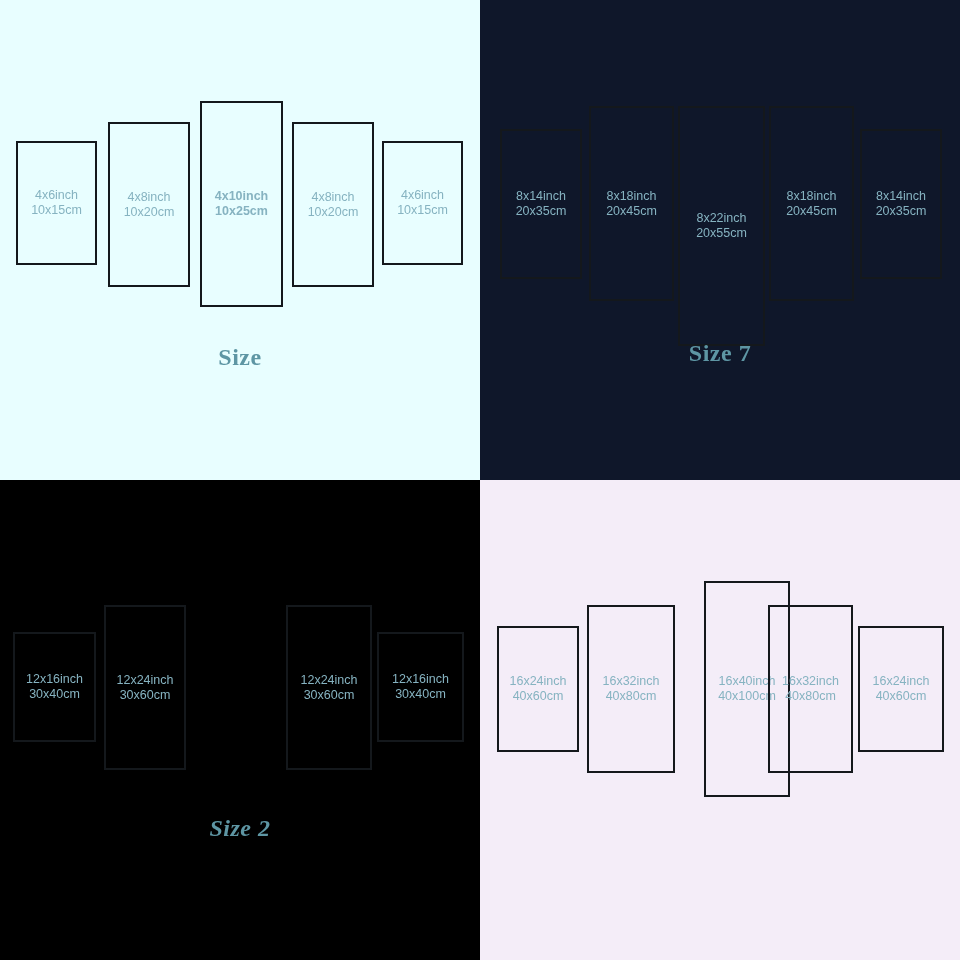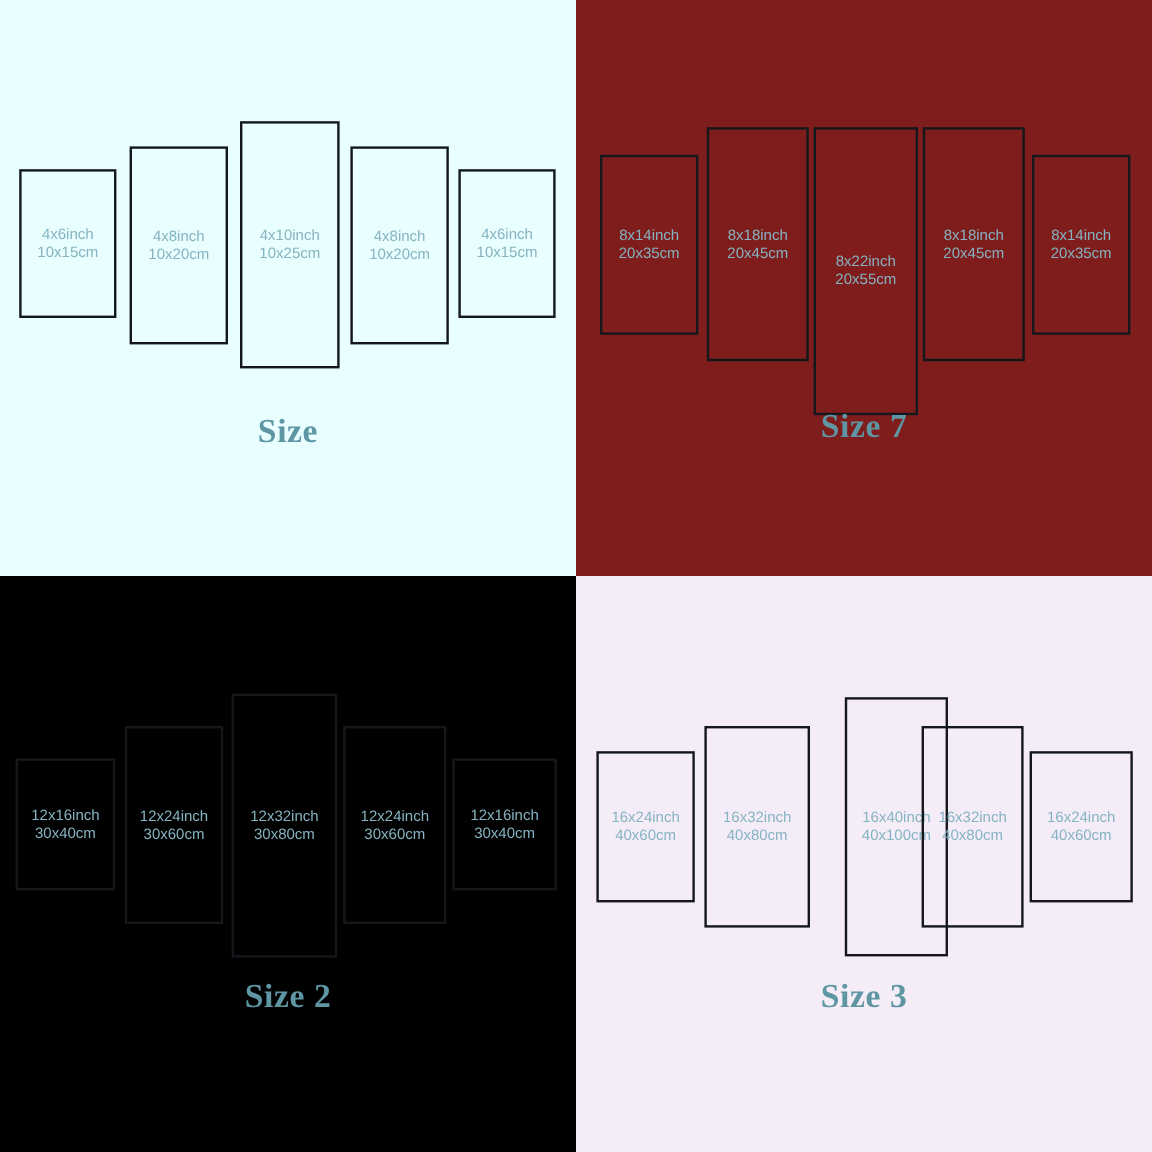--- a/index.html
+++ b/index.html
@@ -57,27 +57,27 @@
   .panel-label .line2 {
     display: block;
   }
   .quad-title {
     position: absolute;
     left: 0;
     width: 480px;
     text-align: center;
     font-family: "Liberation Serif", serif;
     font-weight: bold;
-    font-size: 28px;
+    font-size: 24px;
     color: #5e96a4;
     letter-spacing: 0.5px;
   }
   
   .q0 { background: #e8feff; }
-  .q1 { background: #7f1d1d; }
+  .q1 { background: #0f172a; }
   .q2 { background: #000000; }
   .q3 { background: #f4edf8; padding-left: 24px; }
 </style>
 </head>
 <body>
 
 <div class="board">
 
   <div class="quadrant q0">
     <div class="panels">
@@ -86,21 +86,21 @@
           <span>4x6inch</span>
           <span class="line2">10x15cm</span>
         </div>
       </div>
       <div class="panel" style="left:108px;top:122px;width:82px;height:165px;">
         <div class="panel-label">
           <span>4x8inch</span>
           <span class="line2">10x20cm</span>
         </div>
       </div>
-      <div class="panel" style="left:200px;top:101px;width:83px;height:206px;">
+      <div class="panel" style="left:200px;top:101px;width:83px;height:206px;font-weight:bold;">
         <div class="panel-label">
           <span>4x10inch</span>
           <span class="line2">10x25cm</span>
         </div>
       </div>
       <div class="panel" style="left:292px;top:122px;width:82px;height:165px;">
         <div class="panel-label">
           <span>4x8inch</span>
           <span class="line2">10x20cm</span>
         </div>
@@ -158,40 +158,34 @@
           <span>12x16inch</span>
           <span class="line2">30x40cm</span>
         </div>
       </div>
       <div class="panel" style="left:104px;top:125px;width:82px;height:165px;">
         <div class="panel-label">
           <span>12x24inch</span>
           <span class="line2">30x60cm</span>
         </div>
       </div>
-      <div class="panel" style="left:193px;top:98px;width:88px;height:220px;">
-        <div class="panel-label">
-          <span>12x32inch</span>
-          <span class="line2">30x80cm</span>
-        </div>
-      </div>
       <div class="panel" style="left:286px;top:125px;width:86px;height:165px;">
         <div class="panel-label">
           <span>12x24inch</span>
           <span class="line2">30x60cm</span>
         </div>
       </div>
       <div class="panel" style="left:377px;top:152px;width:87px;height:110px;">
         <div class="panel-label">
           <span>12x16inch</span>
           <span class="line2">30x40cm</span>
         </div>
       </div>
     </div>
-    <div class="quad-title" style="top:335px;">Size 2</div>
+    <div class="quad-title" style="top:335px;font-style:italic;">Size 2</div>
   </div>
 
   <div class="quadrant q3">
     <div class="panels">
       <div class="panel" style="left:17px;top:146px;width:82px;height:126px;">
         <div class="panel-label">
           <span>16x24inch</span>
           <span class="line2">40x60cm</span>
         </div>
       </div>
@@ -213,16 +207,15 @@
           <span class="line2">40x80cm</span>
         </div>
       </div>
       <div class="panel" style="left:378px;top:146px;width:86px;height:126px;">
         <div class="panel-label">
           <span>16x24inch</span>
           <span class="line2">40x60cm</span>
         </div>
       </div>
     </div>
-    <div class="quad-title" style="top:335px;">Size 3</div>
   </div>
 
 </div>
 
 </body></html>

